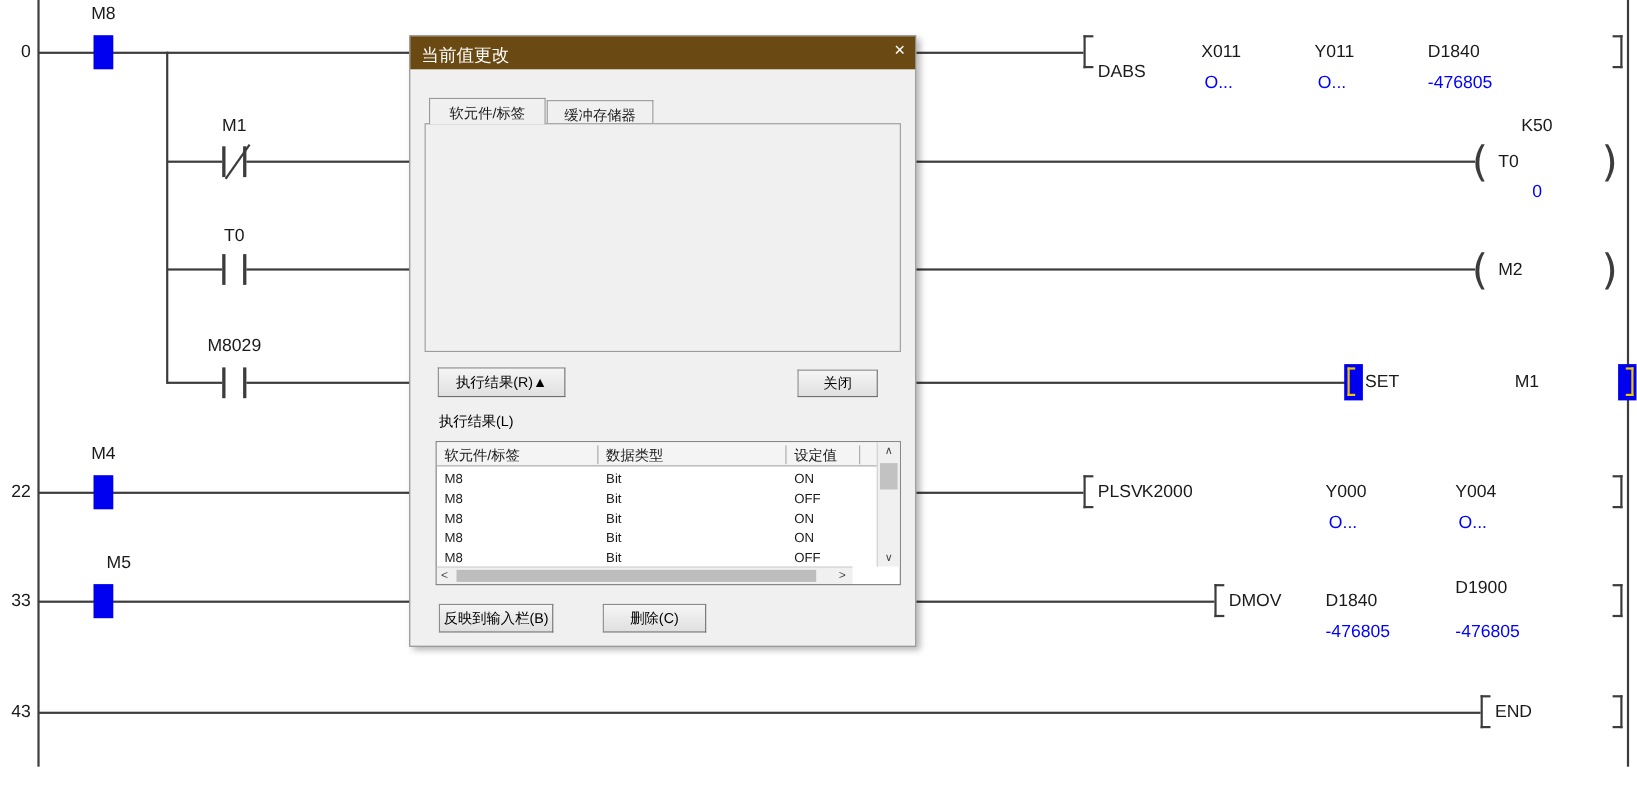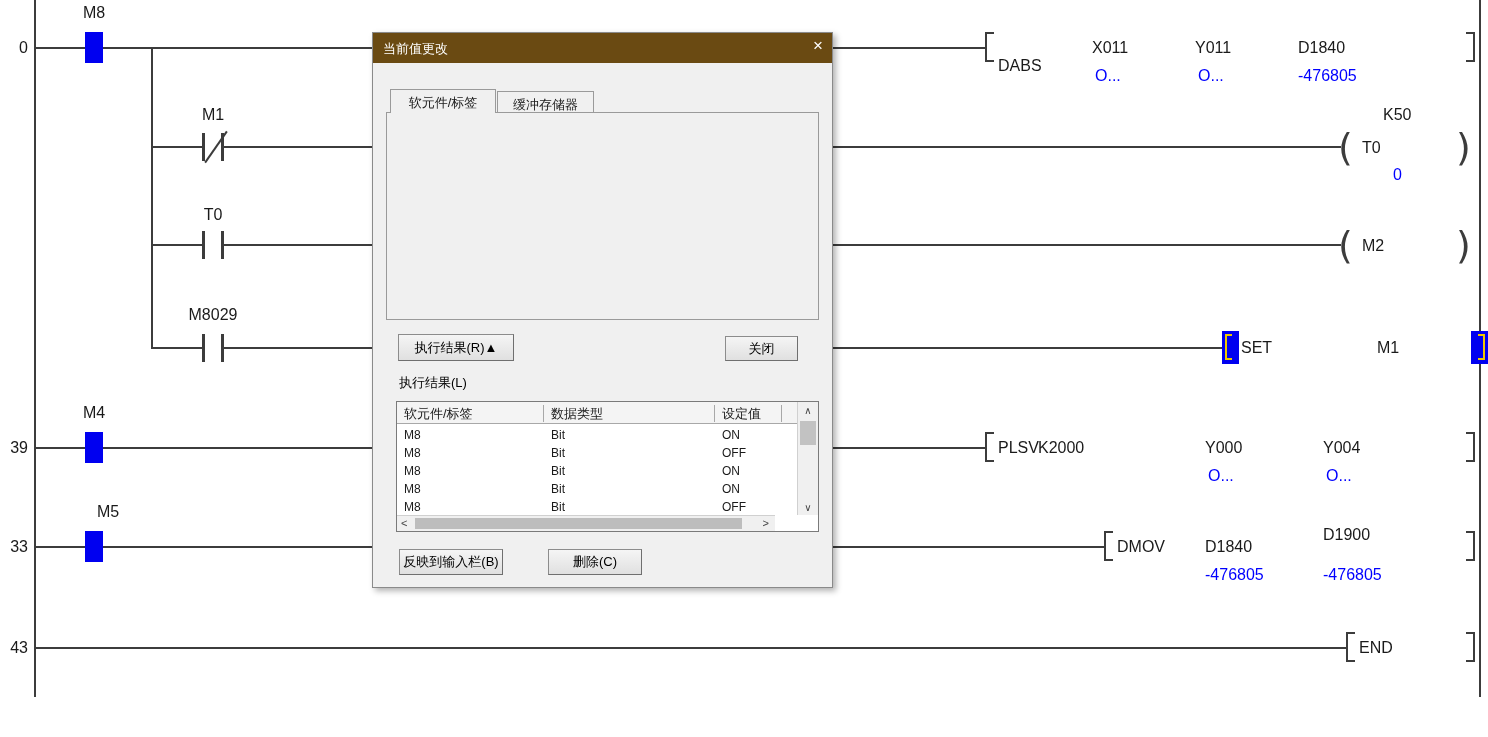--- a/index.html
+++ b/index.html
@@ -29,21 +29,21 @@
                     border:2px solid #f0c800; border-right:none; }
   .setbox .ybrk-r { position:absolute; right:3px; top:3px; width:7px; height:26px;
                     border:2px solid #f0c800; border-left:none; }
 
   
   .dialog { position:absolute; left:372px; top:32px; width:461px; height:556px; z-index:10;
             background:#f0f0f0; border:1px solid #8a8a8a; box-shadow:3px 3px 6px rgba(0,0,0,.30);
             font-size:13px; }
   .titlebar { position:absolute; left:0; top:0; width:100%; height:30px; background:#6a4a12;
               color:#fff; }
-  .titlebar .t { position:absolute; left:10px; top:7px; font-size:13px;font-family:Liberation Mono, monospace; }
+  .titlebar .t { position:absolute; left:10px; top:7px; font-size:16px;font-family:Liberation Mono, monospace; }
   .titlebar .x { position:absolute; right:9px; top:3px; font-size:17px; cursor:default; }
   .tab { position:absolute; background:#f0f0f0; border:1px solid #9a9a9a; border-bottom:none;
          text-align:center; font-size:13px; padding-top:4px; }
   .tab.active { z-index:3; }
   .panel { position:absolute; border:1px solid #9a9a9a; background:#f0f0f0; z-index:1; }
   .dlabel { position:absolute; font-size:13px; color:#000; white-space:nowrap; }
   .combo { position:absolute; background:#fff; border:1px solid #707070; }
   .combo .cv { position:absolute; left:4px; top:3px; font-size:12px; color:#000; }
   .combo .cbtn { position:absolute; right:1px; top:1px; bottom:1px; width:19px; text-align:center;
                  background:linear-gradient(#f4f4f4,#d4d4d4); border:1px solid #8a8a8a;
@@ -79,21 +79,21 @@
   <div class="wire" style="left:35px;top:47px;width:950px;height:2px"></div>
   <div class="wire" style="left:151px;top:47px;width:2px;height:302px"></div>
   <div class="wire" style="left:152px;top:146px;width:1189px;height:2px"></div>
   <div class="wire" style="left:152px;top:244px;width:1189px;height:2px"></div>
   <div class="wire" style="left:152px;top:347px;width:1071px;height:2px"></div>
   <div class="wire" style="left:35px;top:447px;width:950px;height:2px"></div>
   <div class="wire" style="left:35px;top:546px;width:1069px;height:2px"></div>
   <div class="wire" style="left:35px;top:647px;width:1311px;height:2px"></div>
 
   <div class="rownum" style="left:0;top:39px">0</div>
-  <div class="rownum" style="left:0;top:439px">39</div>
+  <div class="rownum" style="left:0;top:439px">22</div>
   <div class="rownum" style="left:0;top:538px">33</div>
   <div class="rownum" style="left:0;top:639px">43</div>
 
   <div class="lad-label lad-center" style="left:70px;top:4px;width:48px">M8</div>
   <div class="contact-on" style="left:85px;top:32px"></div>
 
   <div class="lad-label lad-center" style="left:189px;top:106px;width:48px">M1</div>
   <div class="contact" style="left:202px;top:133px">
       <div class="slash"></div>
     </div>

